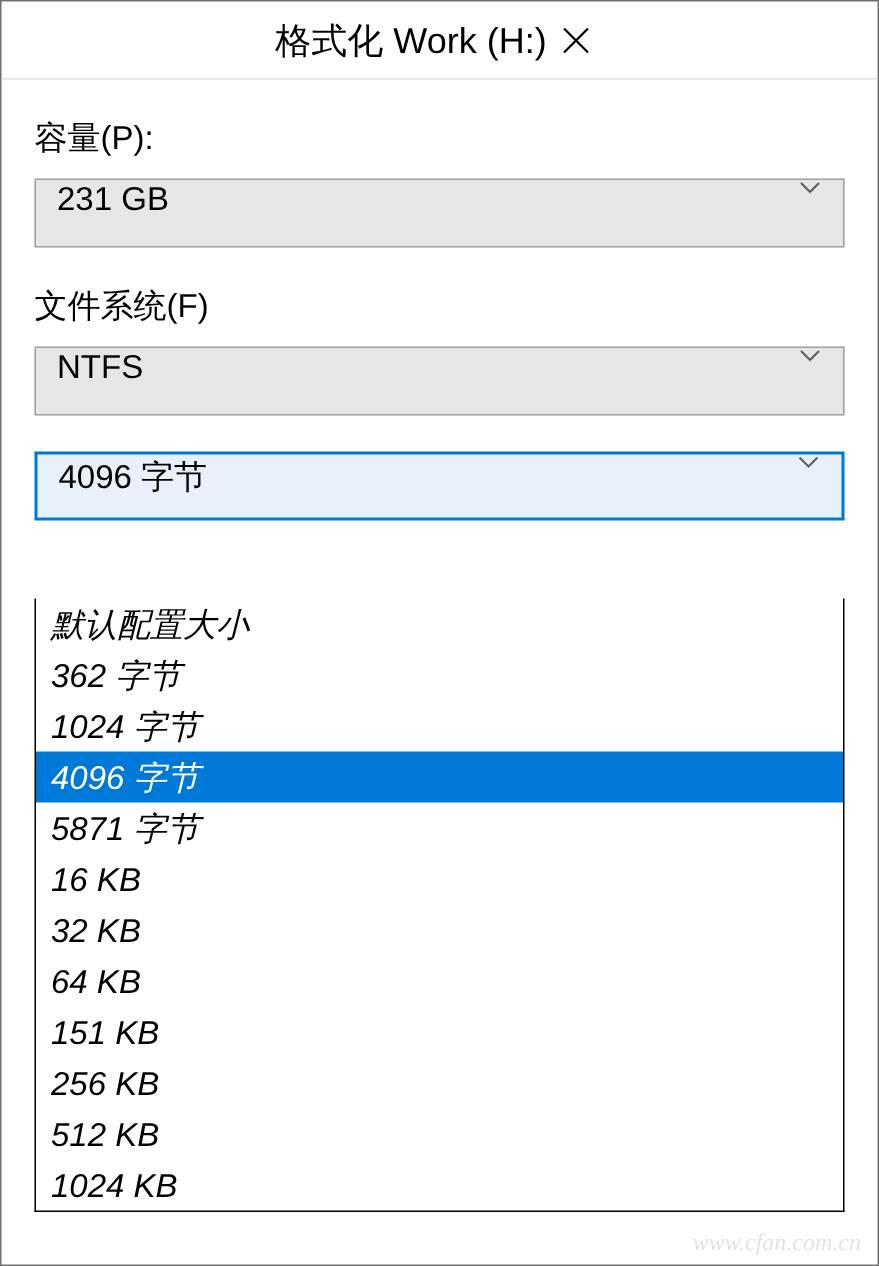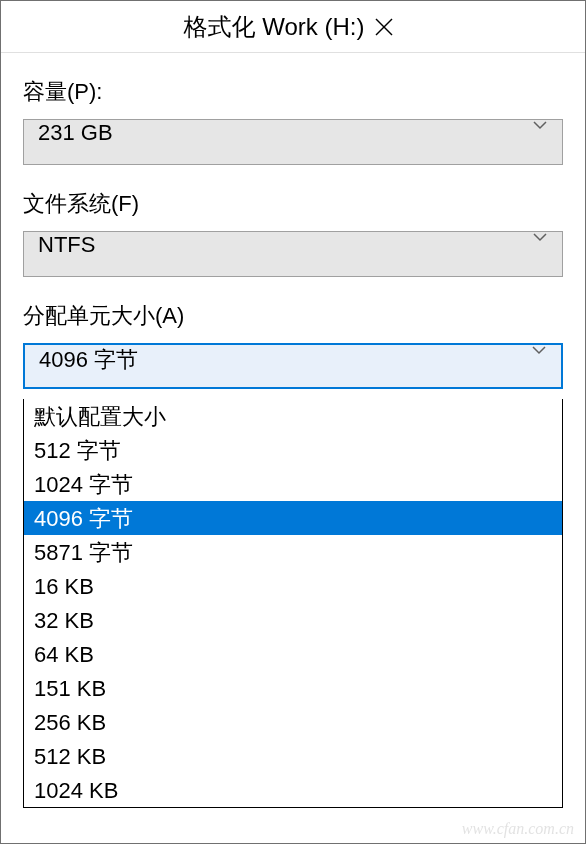--- a/index.html
+++ b/index.html
@@ -81,20 +81,21 @@
     .dropdown-list {
       position: absolute;
       left: 23px;
       right: 23px;
       top: 399px;
       background: #ffffff;
       border: 1px solid #000000;
       border-top: none;
       max-height: 440px;
       overflow: hidden;
+      font-style: italic;
     }
     .dropdown-item {
       padding: 3px 10px 2px 10px;
       font-size: 22px;
       color: #000000;
       cursor: pointer;
       line-height: 1.32;
     }
     .dropdown-item.selected {
       background: #0078d7;
@@ -142,34 +143,33 @@
       <span class="field-label">文件系统(F)</span>
       <div class="dropdown">
         <span>NTFS</span>
         <svg class="chevron" viewBox="0 0 16 10">
           <polyline points="2,2 8,8 14,2" fill="none" stroke="#606060" stroke-width="1.5"></polyline>
         </svg>
       </div>
     </div>
 
     <div class="field-group">
-      <span class="field-label">分配单元大小(A)</span>
       <div class="dropdown dropdown-active">
         <span>4096 字节</span>
         <svg class="chevron" viewBox="0 0 16 10">
           <polyline points="2,2 8,8 14,2" fill="none" stroke="#606060" stroke-width="1.5"></polyline>
         </svg>
       </div>
     </div>
 
   </div>
 
   <div class="dropdown-list" id="allocation-list">
       <div class="dropdown-item">默认配置大小</div>
-      <div class="dropdown-item">512 字节</div>
+      <div class="dropdown-item">362 字节</div>
       <div class="dropdown-item">1024 字节</div>
       <div class="dropdown-item selected">4096 字节</div>
       <div class="dropdown-item">5871 字节</div>
       <div class="dropdown-item">16 KB</div>
       <div class="dropdown-item">32 KB</div>
       <div class="dropdown-item">64 KB</div>
       <div class="dropdown-item">151 KB</div>
       <div class="dropdown-item">256 KB</div>
       <div class="dropdown-item">512 KB</div>
       <div class="dropdown-item">1024 KB</div>

